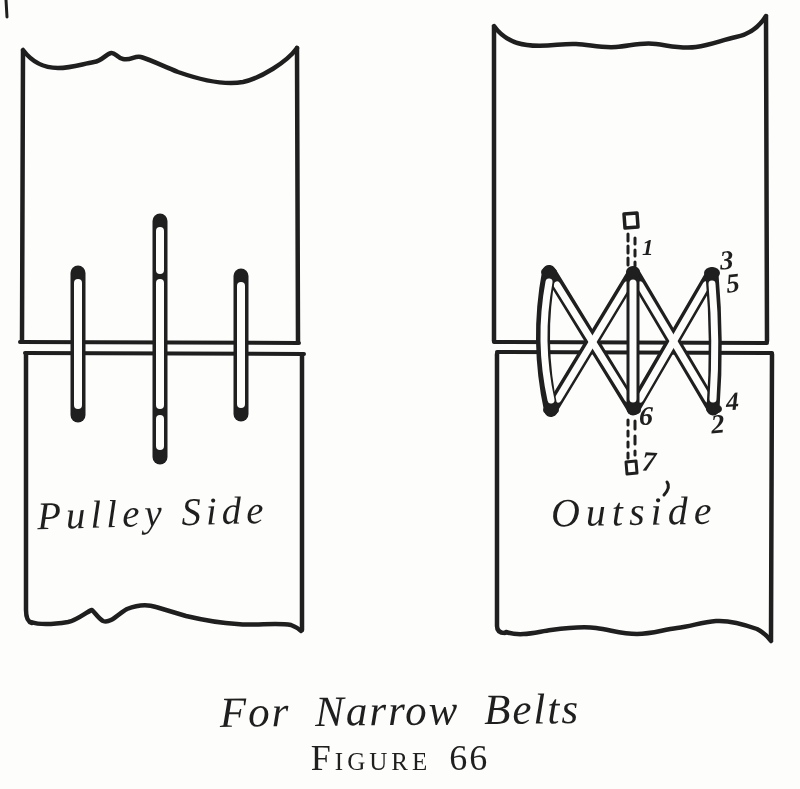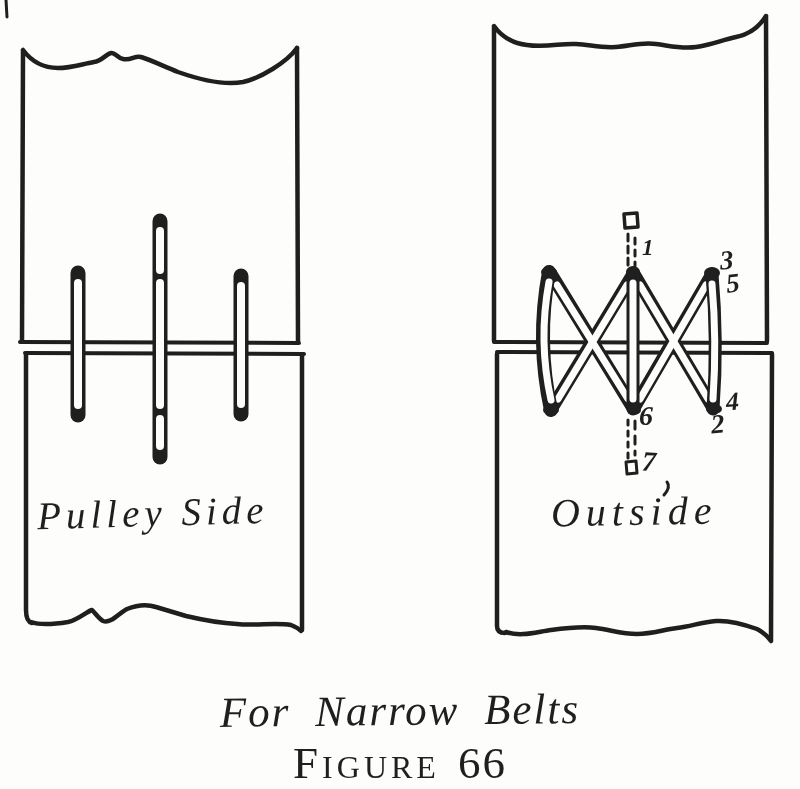--- a/index.html
+++ b/index.html
@@ -51,21 +51,21 @@
   .caption-title {
     top: 686px;
     font-style: italic;
     font-size: 43px;
     letter-spacing: 2px;
     word-spacing: 12px;
     transform: rotate(-0.6deg);
   }
   .caption-figure {
     top: 737px;
-    font-size: 45px;
+    font-size: 36px;
     font-variant: small-caps;
     letter-spacing: 4px;
   }
   .caption-figure .fig-num { margin-left: 18px; letter-spacing: 2px; }
 </style>
 </head>
 <body>
 
 <div class="stage">
 

